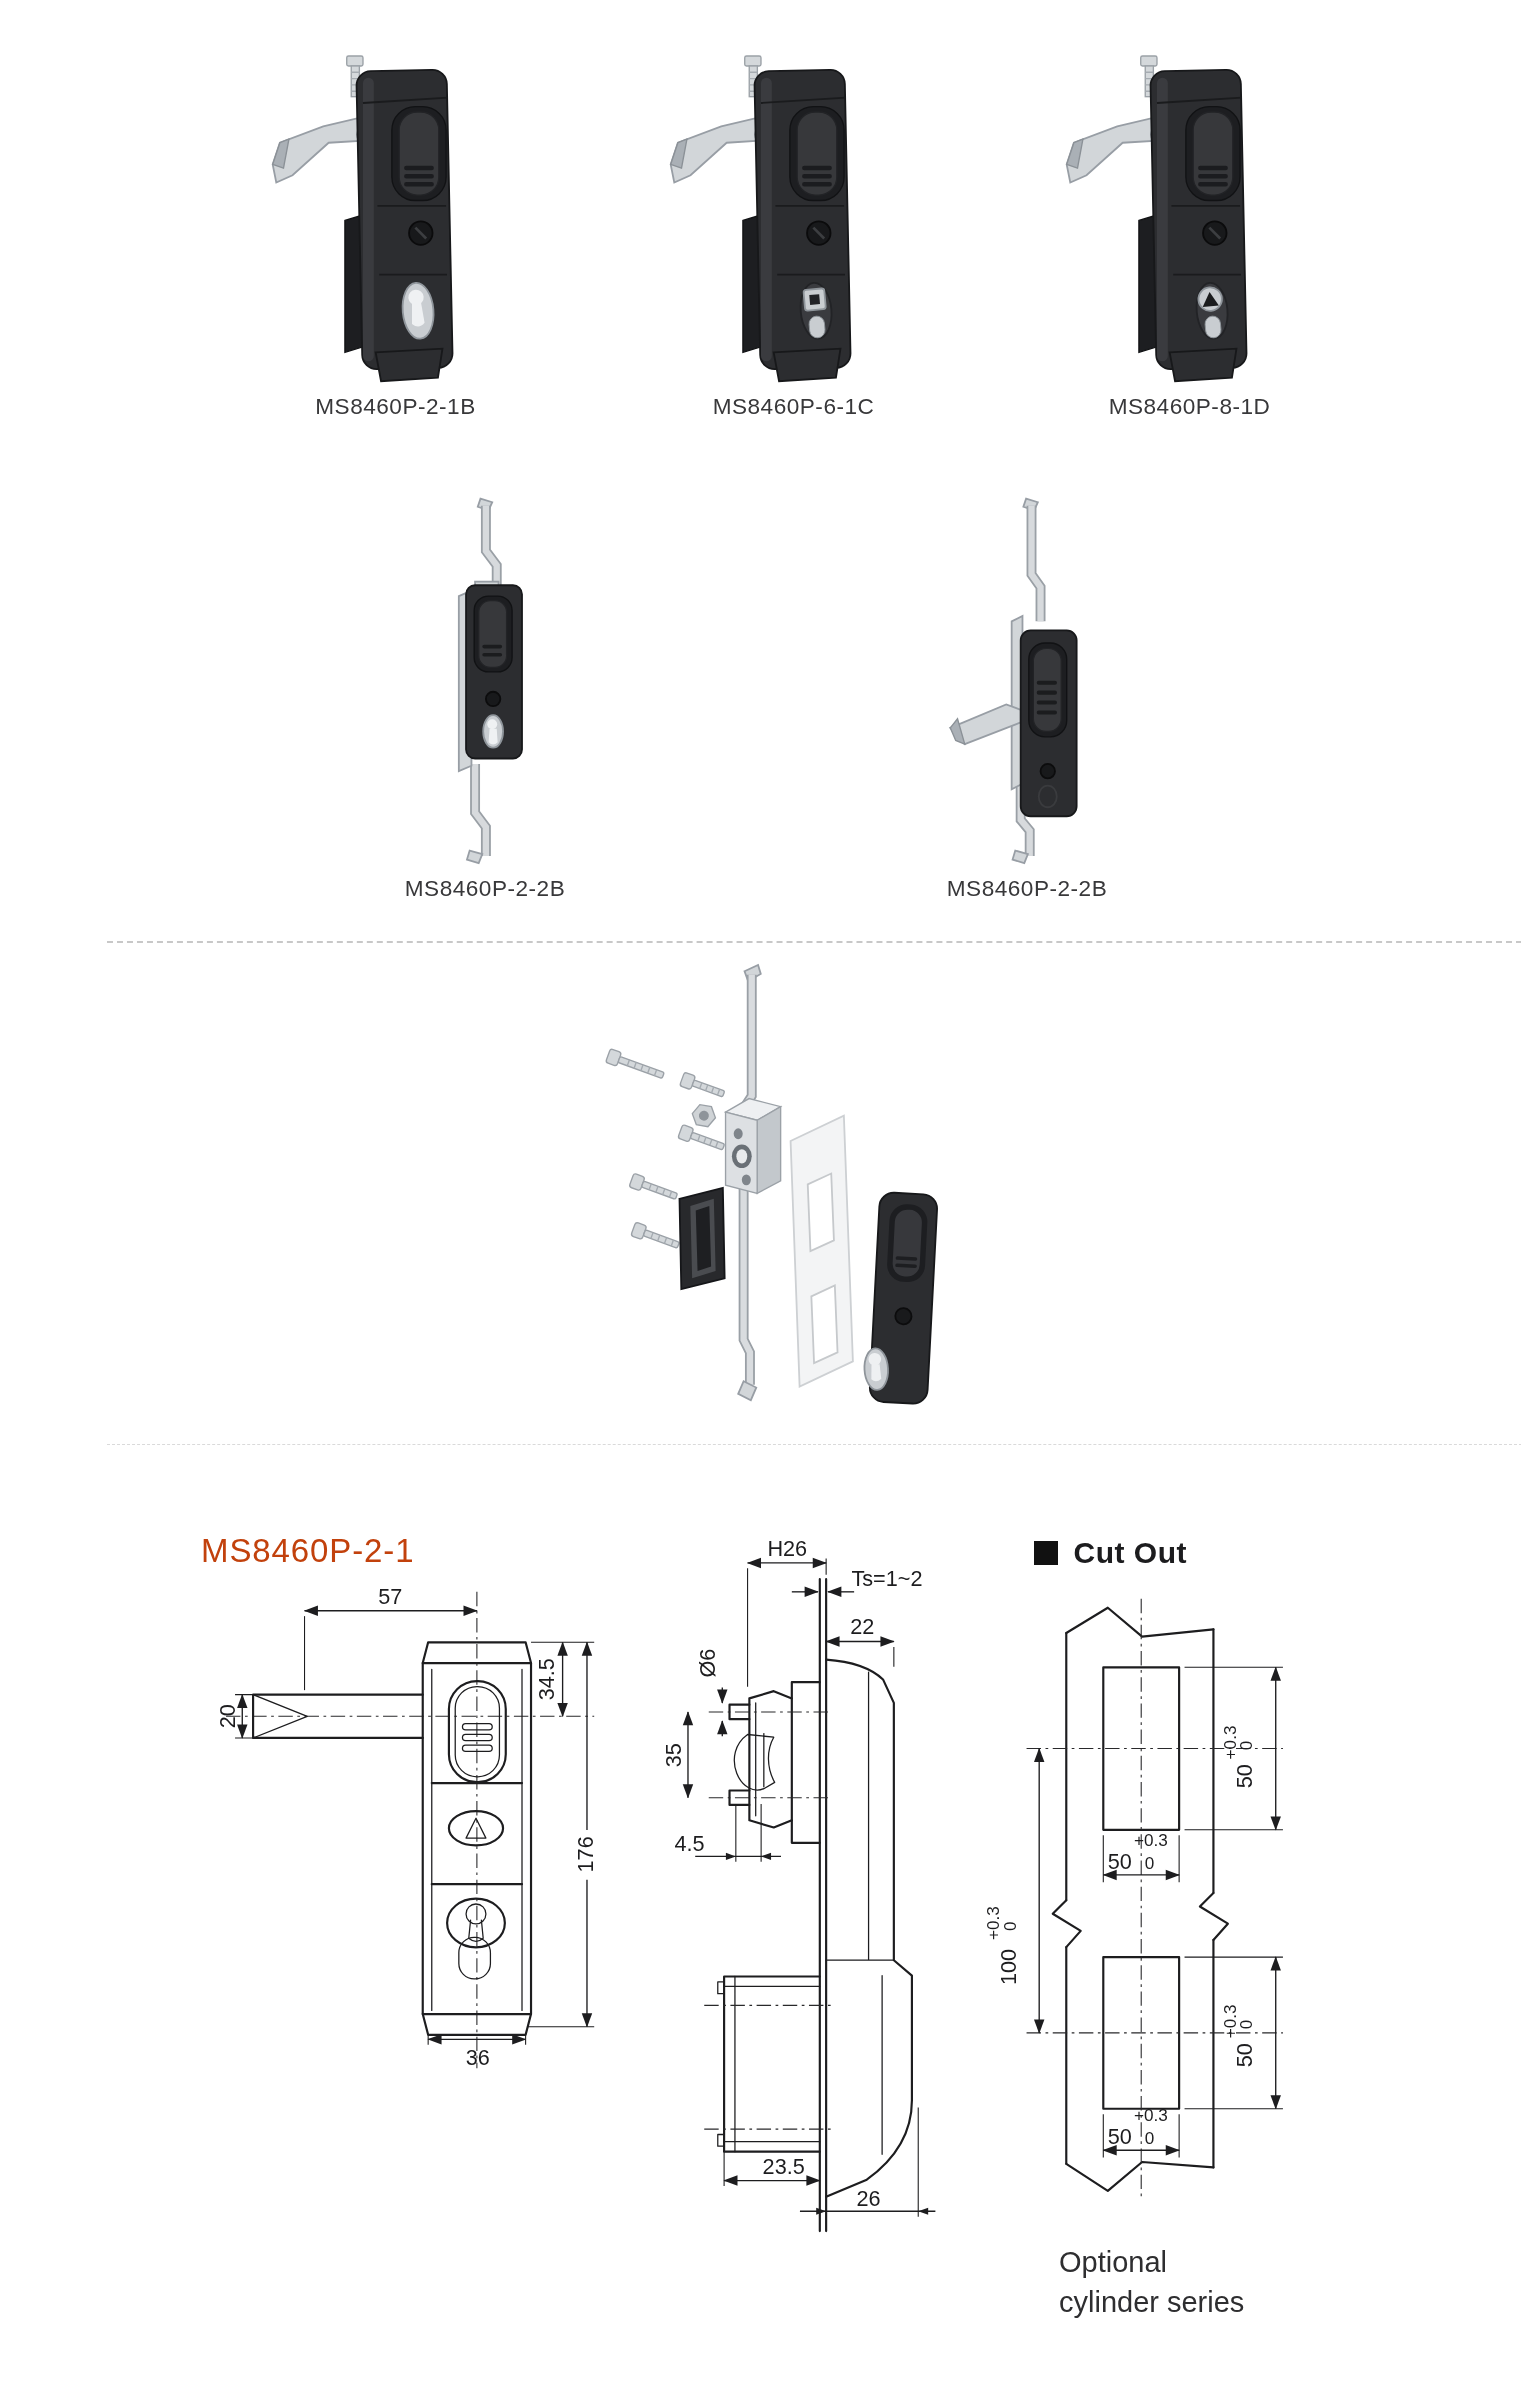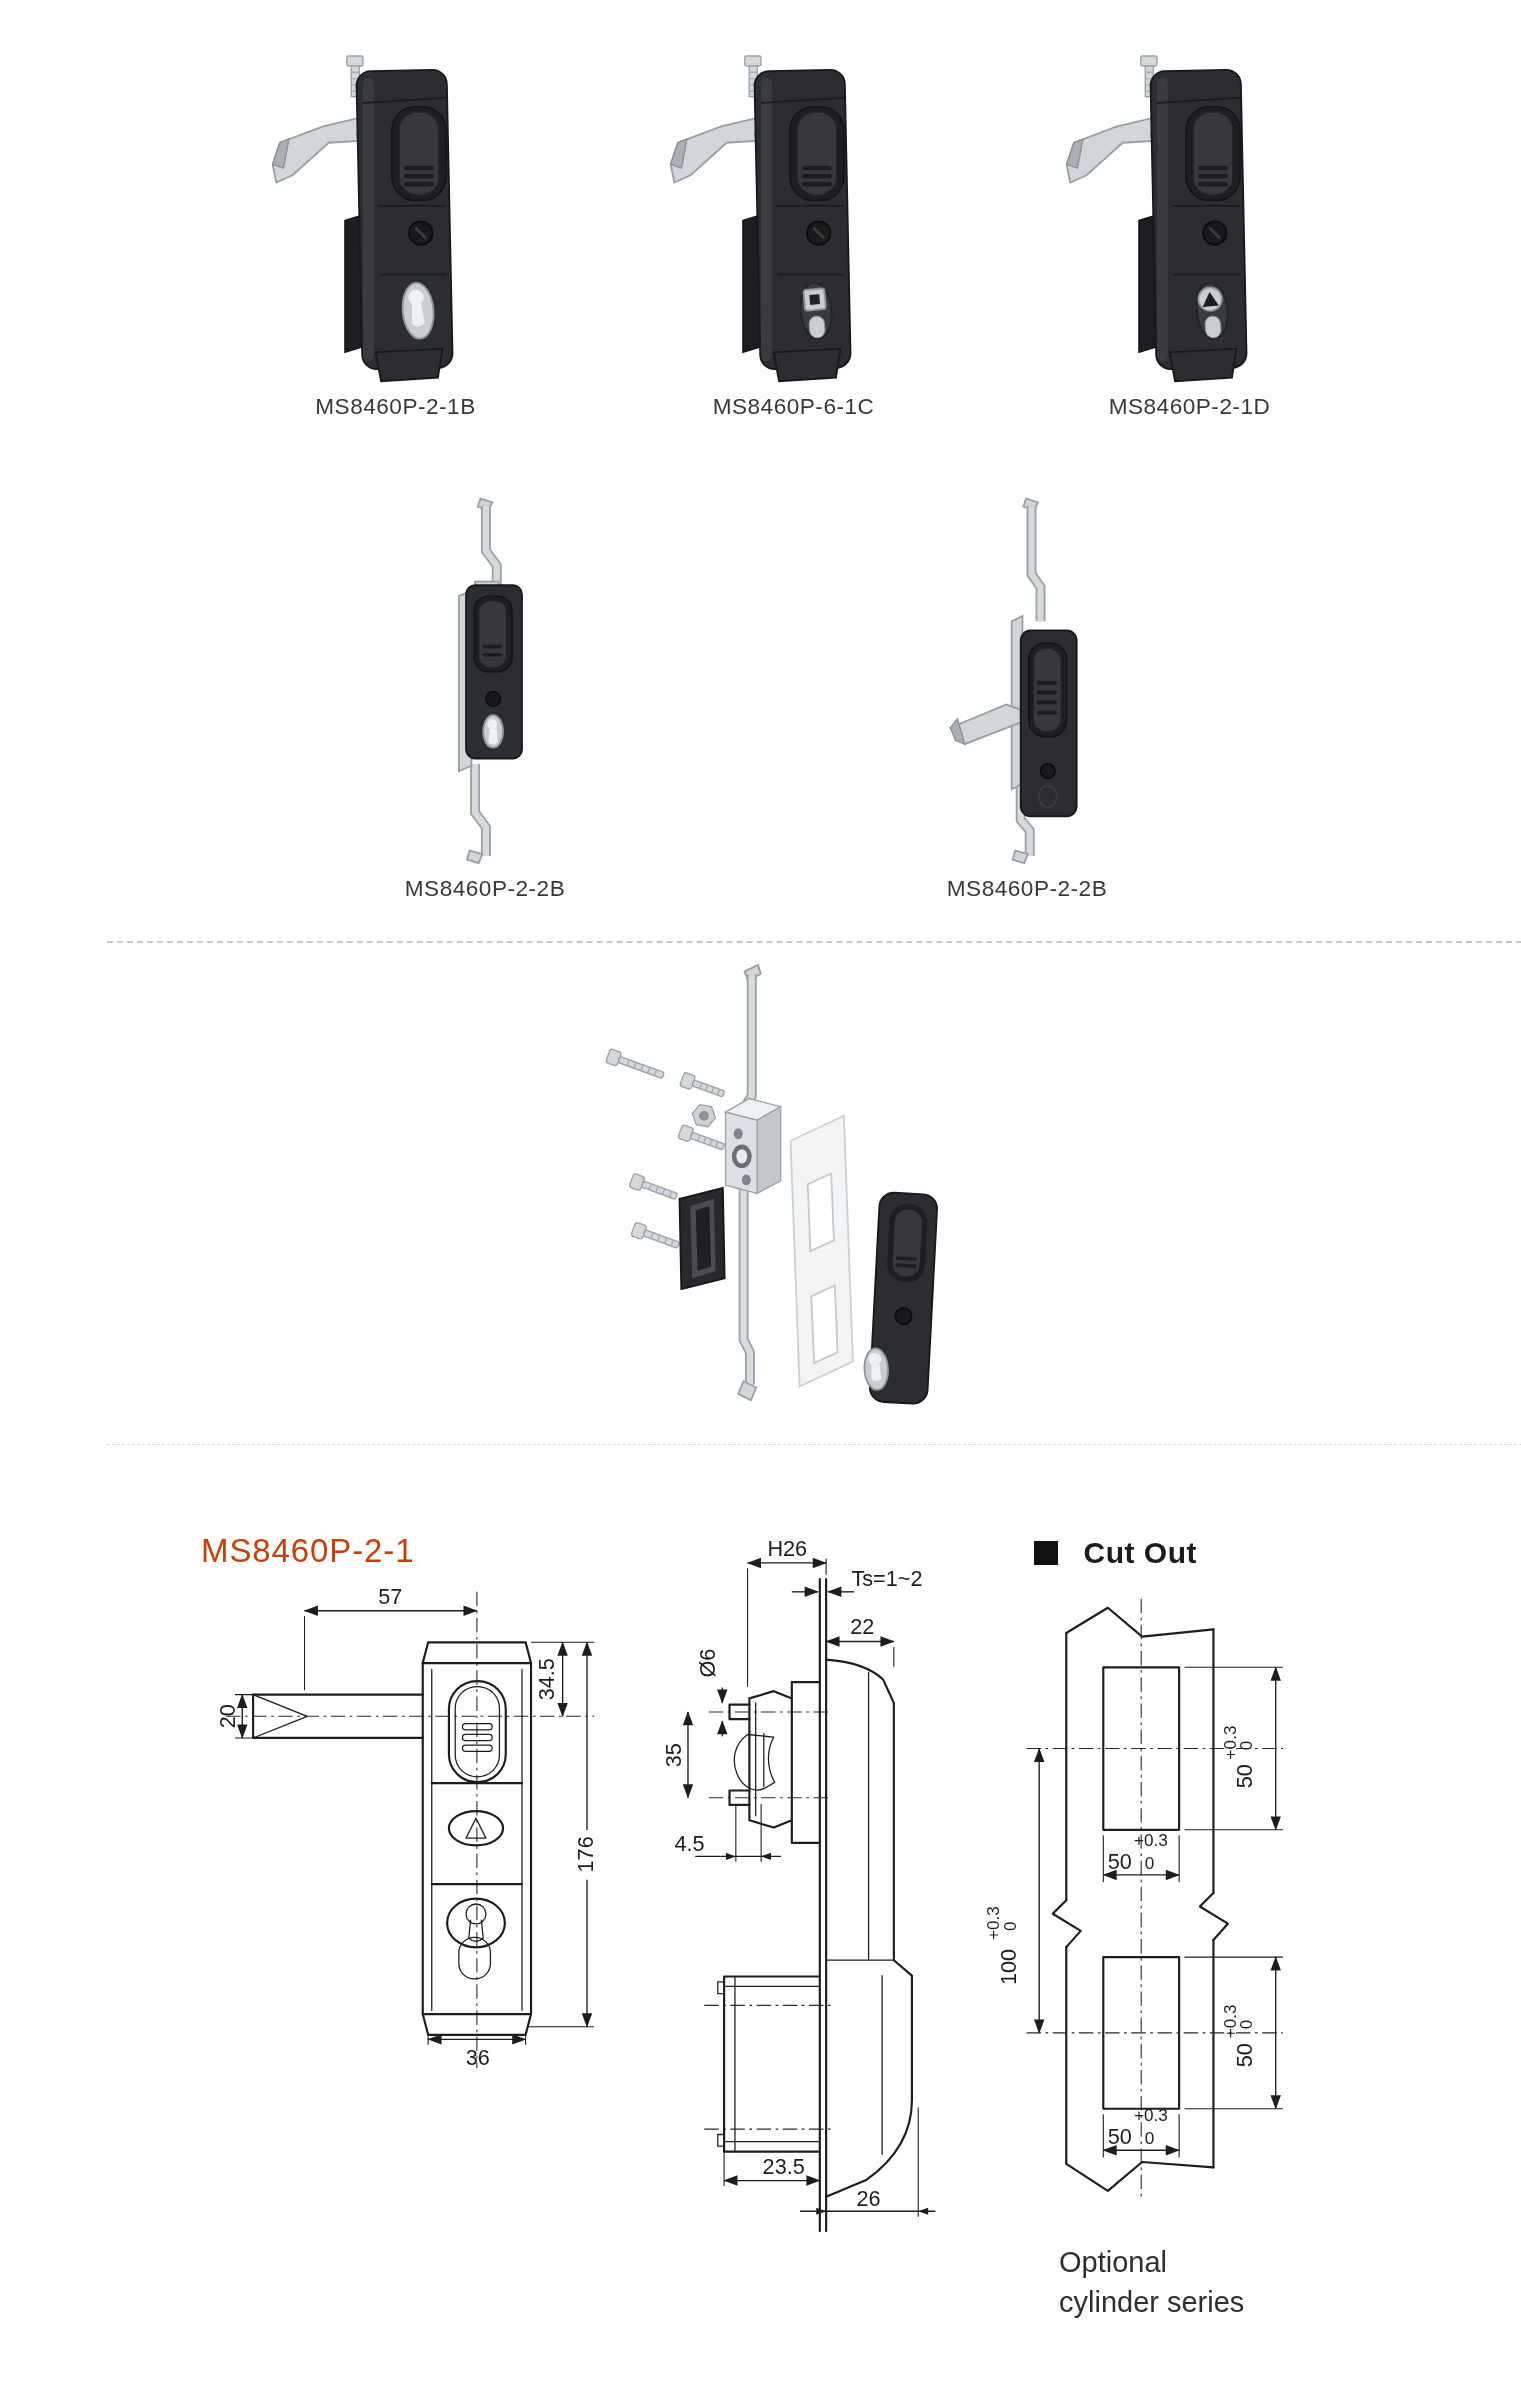--- a/index.html
+++ b/index.html
@@ -7,21 +7,21 @@
         font-family:"Liberation Sans","DejaVu Sans",sans-serif;}
   .abs{position:absolute;}
   figure{margin:0;}
   .product-fig{position:absolute;display:flex;flex-direction:column;align-items:center;}
   .product-label{font-size:22.6px;font-weight:500;color:#38383a;letter-spacing:0.5px;white-space:nowrap;
                  text-align:center;margin-top:11px;}
   .divider{position:absolute;left:107px;width:1415px;height:0;border-top:2.7px dashed #c8c8c8;}
   .divider.light{border-top:1.8px dashed #dadada;}
   .section-title{position:absolute;left:201px;top:1505px;font-size:33px;font-weight:500;
                  color:#c2410c;letter-spacing:0.9px;}
-  .cutout-head{position:absolute;left:1034px;top:1536px;display:flex;align-items:center;gap:26px;}
+  .cutout-head{position:absolute;left:1034px;top:1536px;display:flex;align-items:center;gap:16px;}
   .cutout-square{width:23.5px;height:23.5px;background:#111;}
   .cutout-title{font-size:30px;font-weight:700;color:#1c1c1e;letter-spacing:0.5px;}
   .note{position:absolute;left:1059px;top:2242px;font-size:29px;color:#2e2e30;line-height:1.38;}
   
   .ln{fill:none;stroke:#1d1d1f;stroke-width:2.4;stroke-linecap:round;stroke-linejoin:round;}
   .tn{fill:none;stroke:#1d1d1f;stroke-width:1.4;stroke-linecap:round;stroke-linejoin:round;}
   .ext{fill:none;stroke:#1d1d1f;stroke-width:1.2;}
   .dim{fill:none;stroke:#1d1d1f;stroke-width:1.5;}
   .cl{fill:none;stroke:#29292b;stroke-width:1.2;stroke-dasharray:16 5 3 5;}
   .ah{fill:#1d1d1f;stroke:none;}
@@ -129,21 +129,21 @@
         <path d="M162,200 L174,212" stroke="#3c3e41" stroke-width="3"></path>
         <g transform="rotate(-5 165 292)">
           <ellipse cx="165" cy="292" rx="17" ry="31" fill="#3a3b3f" stroke="#222326" stroke-width="2"></ellipse>
           <circle cx="164" cy="279" r="13" fill="#c9cdd1" stroke="#8f959b" stroke-width="2"></circle>
           <path d="M164,271 L155,287 H173 Z" fill="#1b1c1e"></path>
           <rect x="156" y="298" width="17" height="24" rx="8.5" fill="#c9cdd1" stroke="#8f959b"></rect>
         </g>
         <polygon class="plastic" points="118,338 192,334 187,366 124,370"></polygon>
       </g>
     </svg>
-    <figcaption class="product-label">MS8460P-2-1D</figcaption>
+    <figcaption class="product-label">MS8460P-8-1D</figcaption>
   </figure>
 
   <figure class="product-fig" style="left:399px;top:495px;align-items:center;">
     <svg width="172" height="370" viewBox="0 0 190 410">
       <g>
         <polygon class="metal" points="90,4 103,8 99,17 87,13"></polygon>
         <path d="M96,12 V62 L108,78 V112" stroke="#9aa0a6" stroke-width="11" fill="none"></path>
         <path d="M96,12 V62 L108,78 V112" stroke="#d7dadd" stroke-width="7" fill="none"></path>
         <path d="M84,298 V352 L96,368 V400" stroke="#9aa0a6" stroke-width="11" fill="none"></path>
         <path d="M84,298 V352 L96,368 V400" stroke="#d7dadd" stroke-width="7" fill="none"></path>

